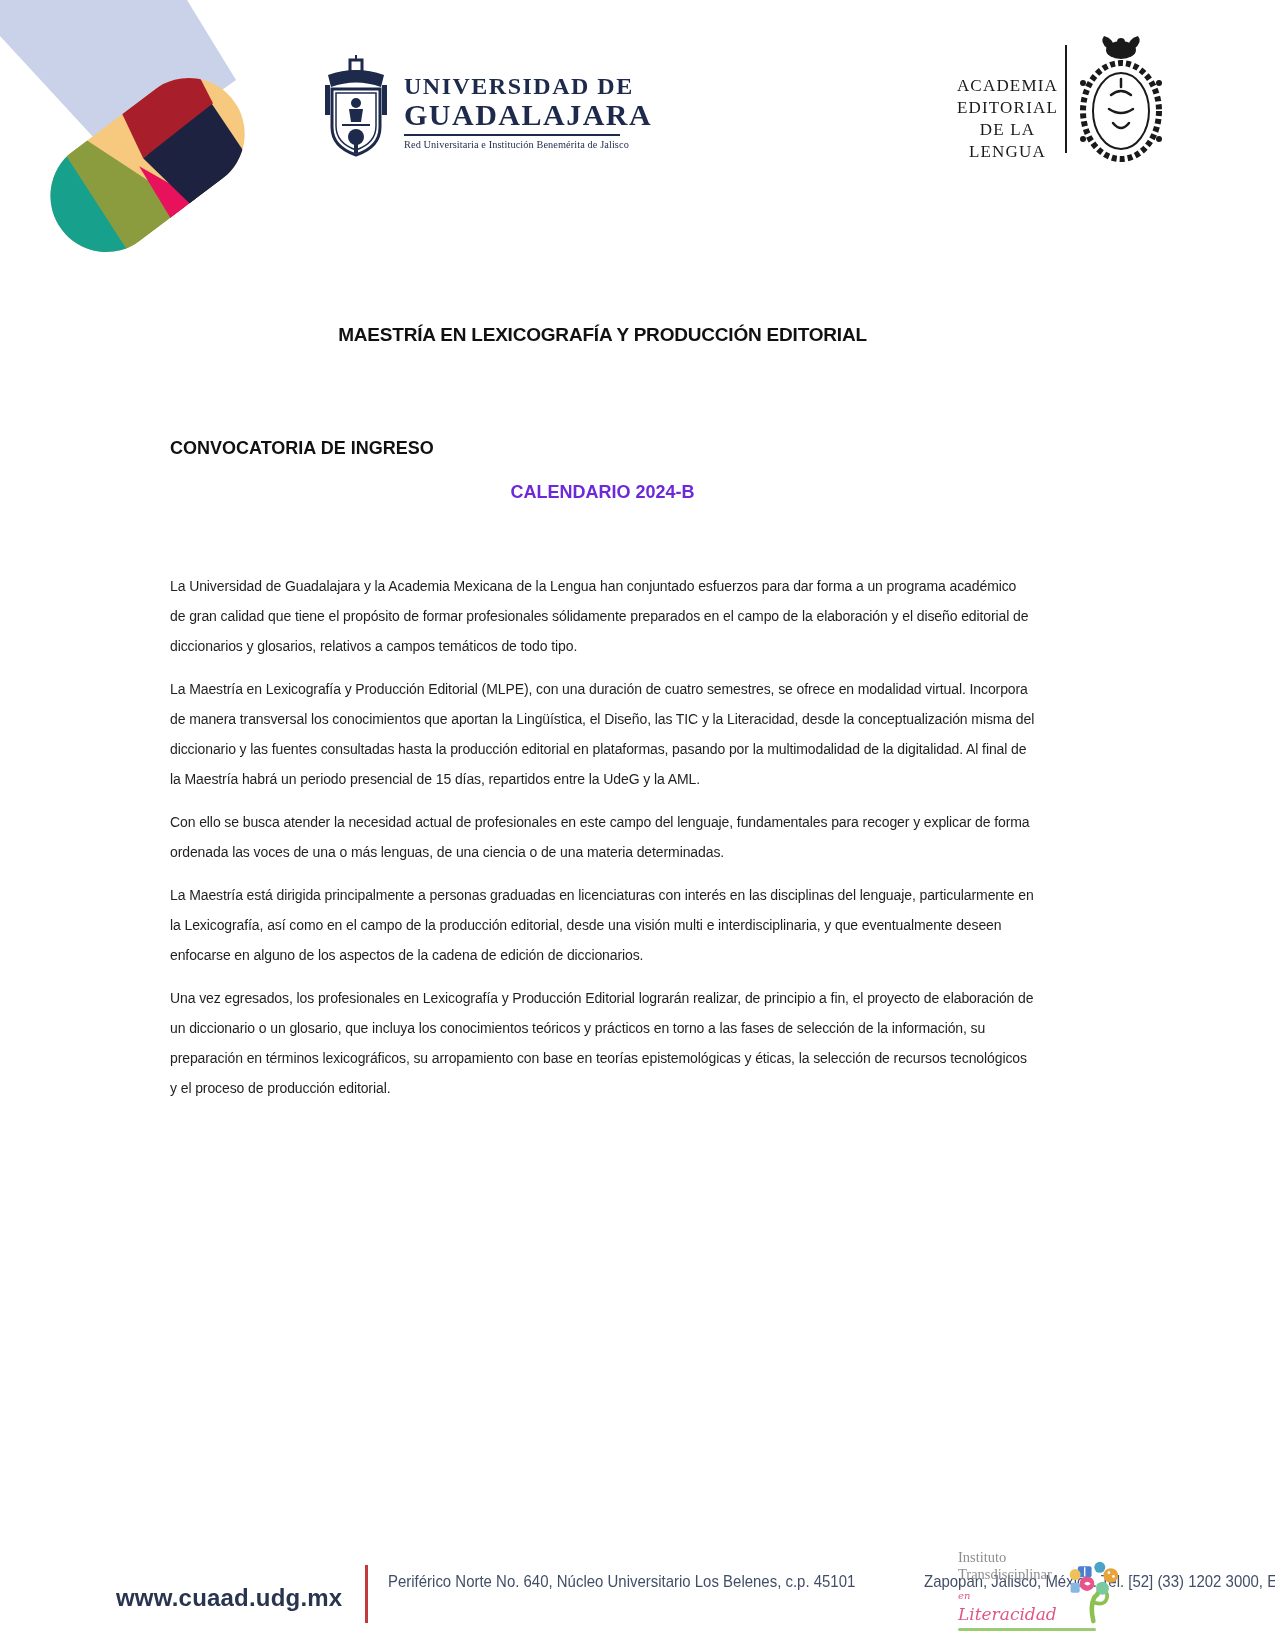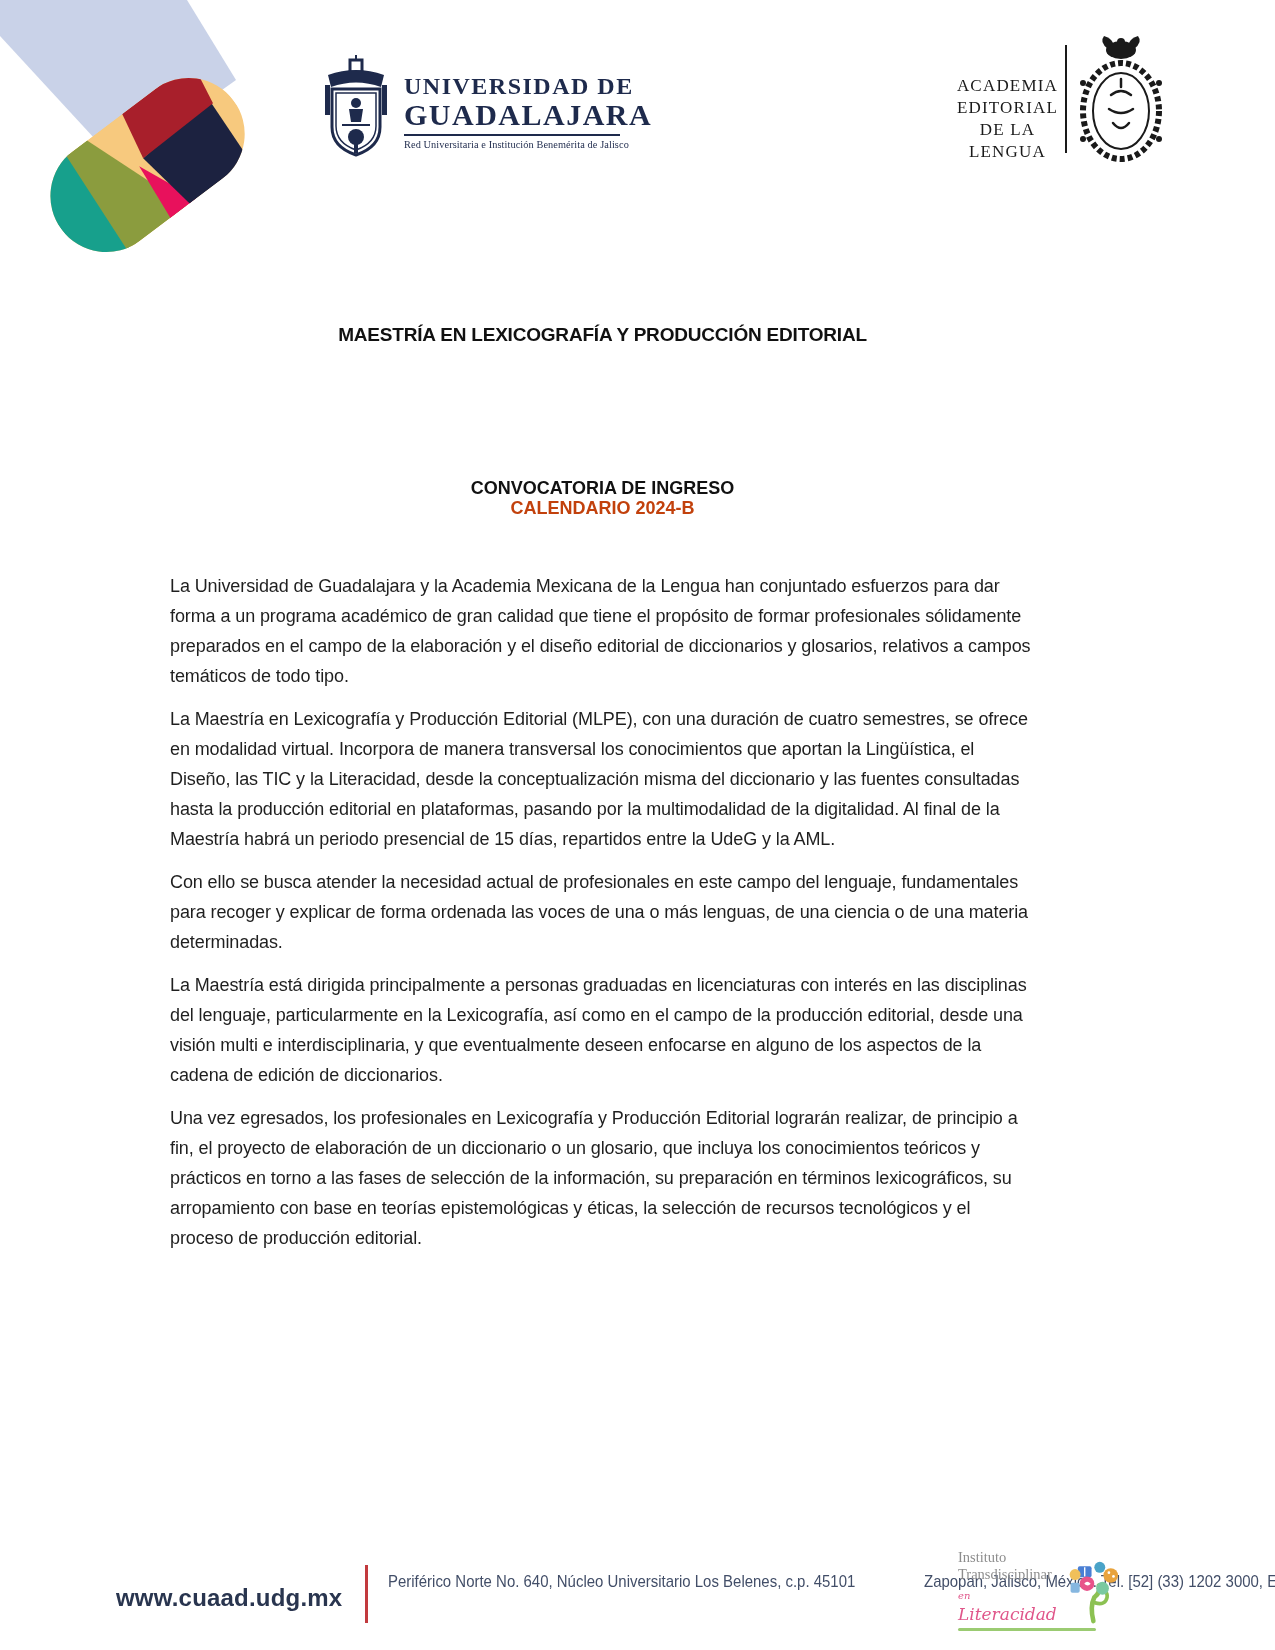--- a/index.html
+++ b/index.html
@@ -29,26 +29,26 @@
   .cuaad-dept{font-size:9.5px;font-weight:700;line-height:12px;letter-spacing:0.2px;margin-top:2px;}
   
   .aml{position:absolute;left:955px;top:35px;display:flex;align-items:center;}
   .aml-text{width:105px;text-align:center;font-family:"Liberation Serif",serif;
     color:#1a1a1a;font-size:17px;letter-spacing:1.2px;line-height:22px;margin-top:40px;}
   .aml-divider{width:2px;height:108px;background:#1a1a1a;margin:0 8px 0 5px;}
   .aml-seal{width:90px;height:128px;}
   
   .doc-title{position:absolute;left:170px;top:324px;width:865px;text-align:center;
     font-size:19px;font-weight:700;color:#111;letter-spacing:-0.2px;}
-  .doc-sub1{position:absolute;left:170px;top:438px;width:865px;text-align:center;
-    font-size:18px;font-weight:700;color:#111;margin-top:40px;}
+  .doc-sub1{position:absolute;left:170px;top:438px;width:865px;
+    font-size:18px;font-weight:700;color:#111;}
   .doc-sub2{position:absolute;left:170px;top:482px;width:865px;text-align:center;
-    font-size:18px;font-weight:700;color:#c2410c;margin-top:16px;}
+    font-size:18px;font-weight:700;color:#6d28d9;}
   .doc-body{position:absolute;left:170px;top:571px;width:865px;color:#1f1f1f;}
-  .doc-body p{margin:0 0 13px 0;font-size:18px;line-height:30px;letter-spacing:-0.1px;}
+  .doc-body p{margin:0 0 13px 0;font-size:14px;line-height:30px;letter-spacing:-0.1px;}
   
   .footer-web{position:absolute;left:116px;top:1584px;font-size:24px;font-weight:700;
     color:#29354f;letter-spacing:0.2px;text-decoration:none;}
   .footer-divider{position:absolute;left:365px;top:1565px;width:3px;height:58px;background:#c23a3e;}
   .footer-address{position:absolute;left:388px;top:1567px;color:#424e68;font-size:17px;
     line-height:30px;white-space:nowrap;}
   .footer-address .scale{display:inline-block;transform:scaleX(0.88);transform-origin:left center;}
   
   .institute{position:absolute;left:958px;top:1543px;width:165px;}
   .institute-row{display:flex;align-items:flex-end;}

